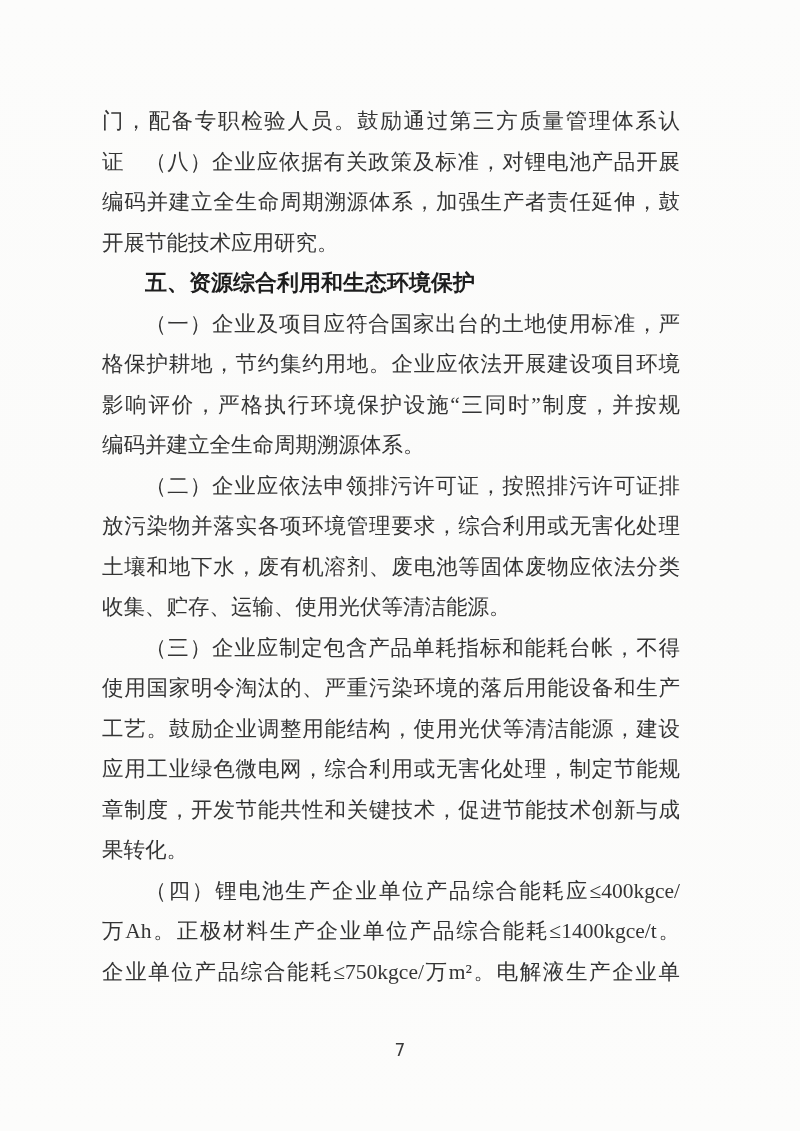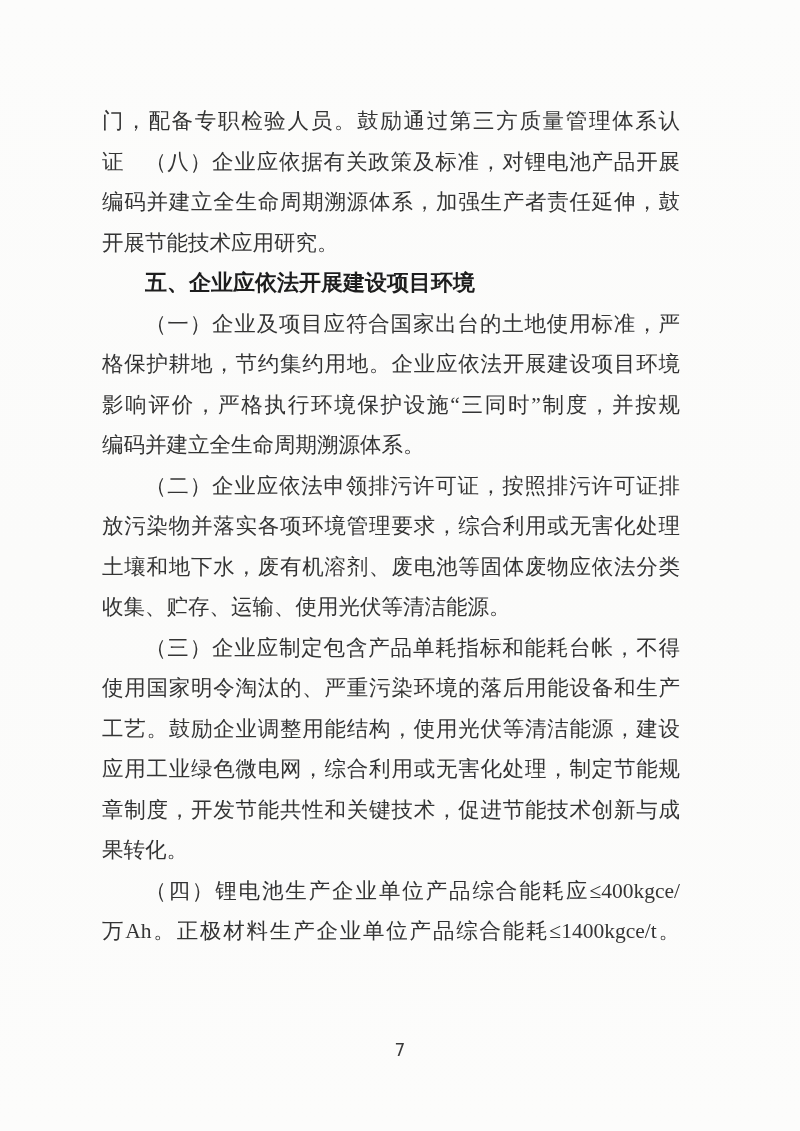--- a/index.html
+++ b/index.html
@@ -59,32 +59,33 @@
 </style>
 </head>
 <body>
 
 <div class="sheet">
   <div class="textblock">
     <div class="ln fill">门，配备专职检验人员。鼓励通过第三方质量管理体系认证。</div>
     <div class="ln fill first">（八）企业应依据有关政策及标准，对锂电池产品开展</div>
     <div class="ln fill">编码并建立全生命周期溯源体系，加强生产者责任延伸，鼓</div>
     <div class="ln">开展节能技术应用研究。</div>
-    <div class="ln heading first">五、企业应依法开展建设项目环境</div>
+    <div class="ln heading first">五、资源综合利用和生态环境保护</div>
     <div class="ln fill first">（一）企业及项目应符合国家出台的土地使用标准，严</div>
     <div class="ln fill">格保护耕地，节约集约用地。企业应依法开展建设项目环境</div>
     <div class="ln fill">影响评价，严格执行环境保护设施“三同时”制度，并按规</div>
     <div class="ln">编码并建立全生命周期溯源体系。</div>
     <div class="ln fill first">（二）企业应依法申领排污许可证，按照排污许可证排</div>
     <div class="ln fill">放污染物并落实各项环境管理要求，综合利用或无害化处理</div>
     <div class="ln fill">土壤和地下水，废有机溶剂、废电池等固体废物应依法分类</div>
     <div class="ln">收集、贮存、运输、使用光伏等清洁能源。</div>
     <div class="ln fill first">（三）企业应制定包含产品单耗指标和能耗台帐，不得</div>
     <div class="ln fill">使用国家明令淘汰的、严重污染环境的落后用能设备和生产</div>
     <div class="ln fill">工艺。鼓励企业调整用能结构，使用光伏等清洁能源，建设</div>
     <div class="ln fill">应用工业绿色微电网，综合利用或无害化处理，制定节能规</div>
     <div class="ln fill">章制度，开发节能共性和关键技术，促进节能技术创新与成</div>
     <div class="ln">果转化。</div>
     <div class="ln fill first">（四）锂电池生产企业单位产品综合能耗应≤400kgce/</div>
     <div class="ln fill">万Ah。正极材料生产企业单位产品综合能耗≤1400kgce/t。</div>
+    <div class="ln fill">企业单位产品综合能耗≤750kgce/万m²。电解液生产企业单</div>
   </div>
   <div class="pagenum">7</div>
 </div>
 
 </body></html>

